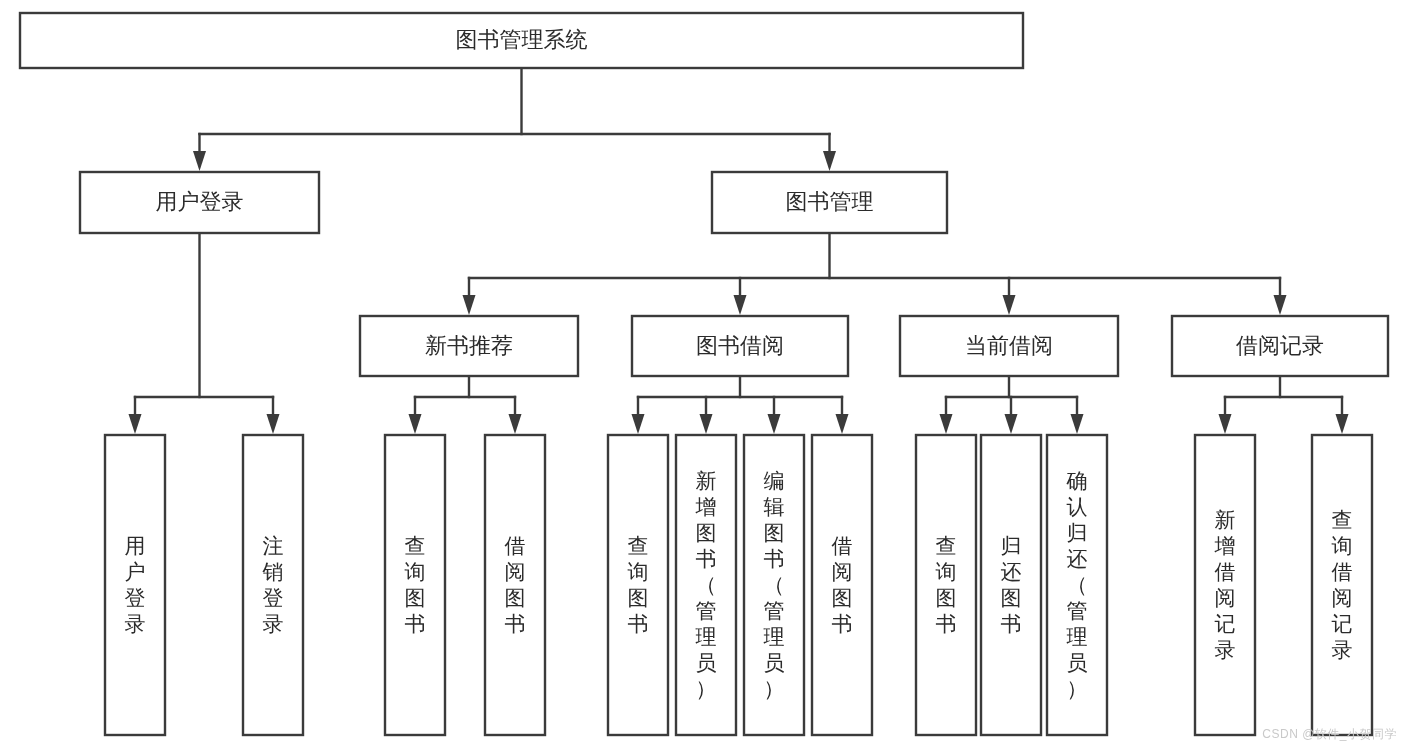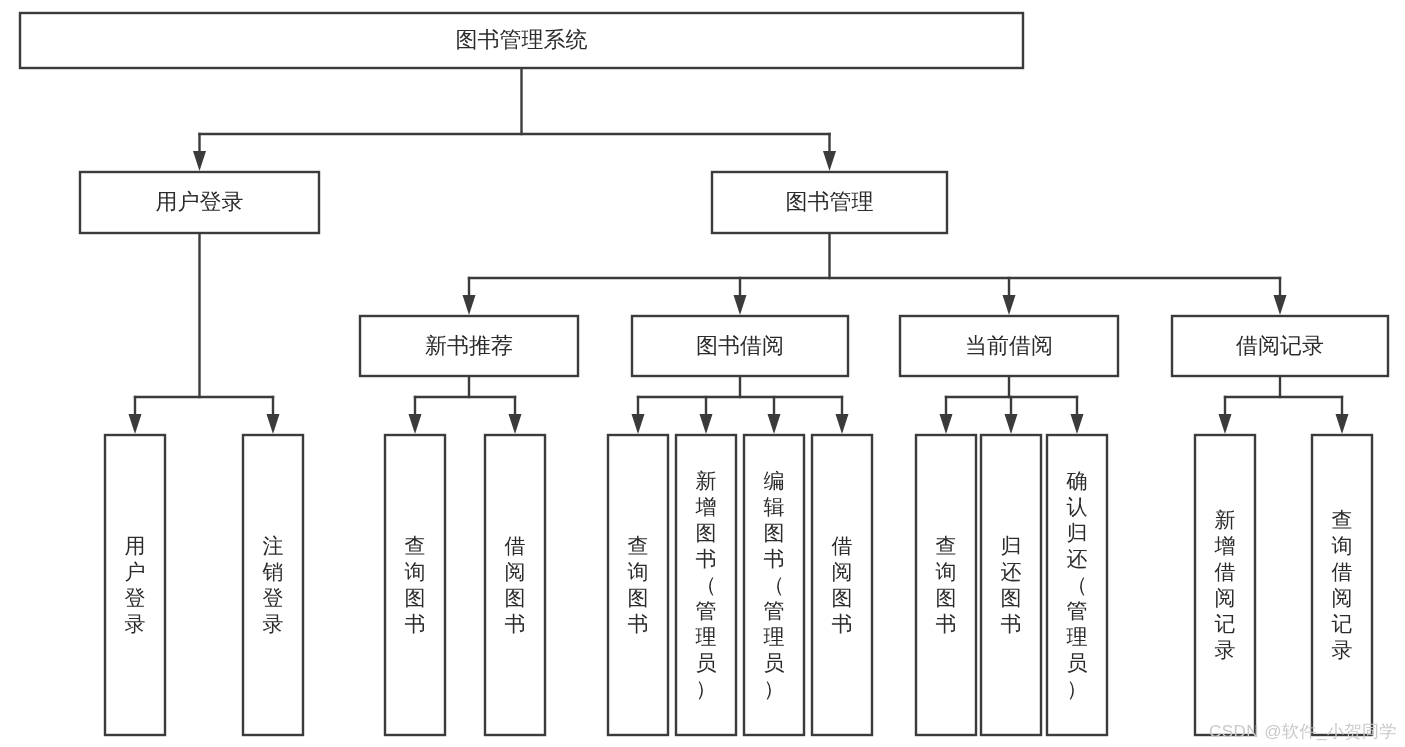--- a/index.html
+++ b/index.html
@@ -54,21 +54,21 @@
     fill: #2b2b2b;
     font-family: "Liberation Sans", "DejaVu Sans", sans-serif;
     font-size: 21px;
     text-anchor: middle;
   }
   .watermark-text {
     position: absolute;
     right: 8px;
     bottom: 4px;
     font-family: "Liberation Sans", "DejaVu Sans", sans-serif;
-    font-size: 17px;
+    font-size: 12px;
     color: #c9c9c9;
     white-space: nowrap;
     letter-spacing: 0.5px;
   }
 </style>
 </head>
 <body>
 
 <div id="diagram-root">
   <svg class="diagram-canvas" viewBox="0 0 1405 747">

